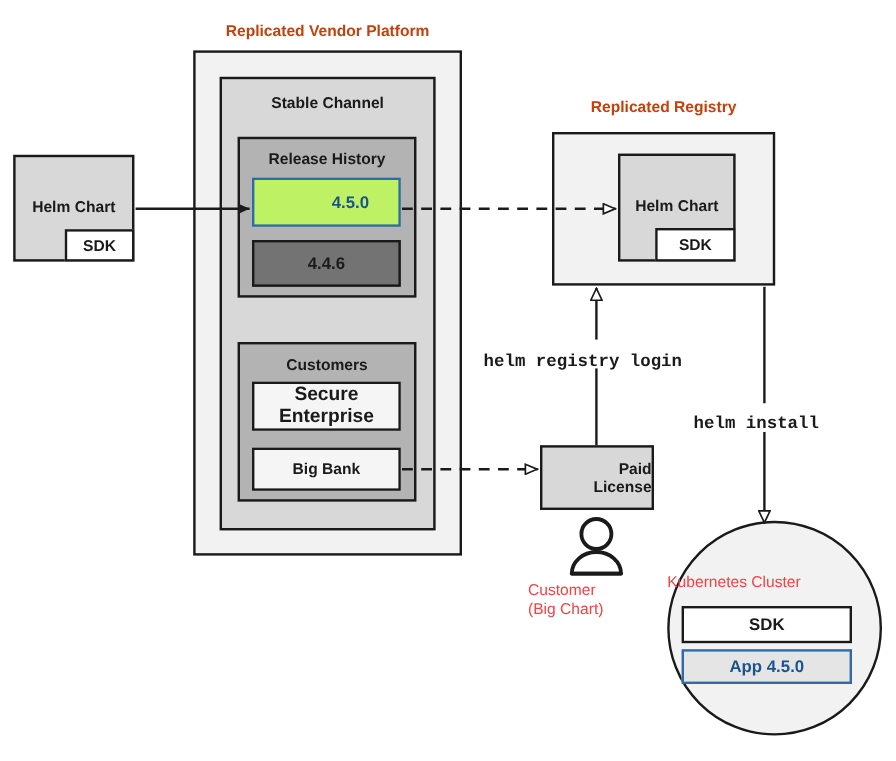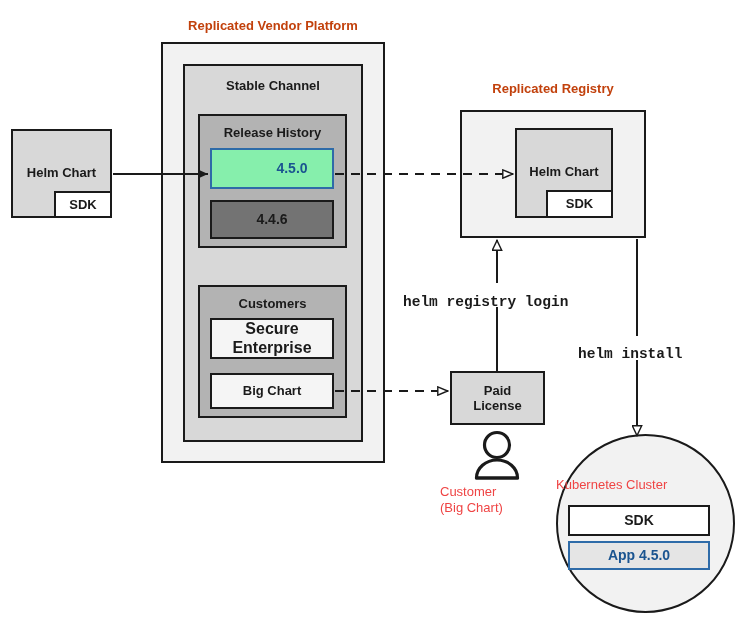--- a/index.html
+++ b/index.html
@@ -91,53 +91,53 @@
   <div class="box" style="left:161px; top:42px; width:224px; height:421px; background:#f2f2f2; display:block;"></div>
 
   <div class="box" style="left:183px; top:64px; width:180px; height:378px; background:#d8d8d8; display:block;">
     <span class="title-inside" style="top:12px; font-size:13px;">Stable Channel</span>
   </div>
 
   <div class="box" style="left:198px; top:114px; width:149px; height:134px; background:#b3b3b3; display:block;">
     <span class="title-inside" style="top:9px; font-size:13px;">Release History</span>
   </div>
 
-  <div class="box" style="left:210px; top:148px; width:124px; height:41px; background:#86efac; border-color:#2e6ba8; color:#1a5490; font-size:14px;padding-left:40px;">
+  <div class="box" style="left:210px; top:148px; width:124px; height:41px; background:#bef264; border-color:#2e6ba8; color:#1a5490; font-size:14px;padding-left:40px;">
     <span>4.5.0</span>
   </div>
 
   <div class="box" style="left:210px; top:200px; width:124px; height:39px; background:#737373; font-size:14px;">
     <span>4.4.6</span>
   </div>
 
   <div class="box" style="left:198px; top:285px; width:149px; height:133px; background:#b3b3b3; display:block;">
     <span class="title-inside" style="top:9px; font-size:13px;">Customers</span>
   </div>
 
   <div class="box" style="left:210px; top:318px; width:124px; height:41px; background:#f5f5f5; font-size:16px; flex-direction:column;">
     <span>Secure</span>
     <span>Enterprise</span>
   </div>
 
   <div class="box" style="left:210px; top:373px; width:124px; height:36px; background:#f5f5f5; font-size:13px;">
-    <span>Big Chart</span>
+    <span>Big Bank</span>
   </div>
 
   <div class="label-top" style="left:460px; top:81px; width:186px; font-size:13px;">Replicated Registry</div>
 
   <div class="box" style="left:460px; top:110px; width:186px; height:128px; background:#f2f2f2; display:block;"></div>
 
   <div class="box" style="left:515px; top:128px; width:98px; height:90px; background:#d8d8d8; font-size:13px;">
     <span style="position:absolute; left:0; right:0; top:34px; text-align:center;">Helm Chart</span>
   </div>
   <div class="box" style="left:546px; top:190px; width:67px; height:28px; background:#ffffff; font-size:13px;">
     <span>SDK</span>
   </div>
 
-  <div class="box" style="left:450px; top:371px; width:95px; height:54px; background:#d8d8d8; font-size:13px; flex-direction:column;">
+  <div class="box" style="left:450px; top:371px; width:95px; height:54px; background:#d8d8d8; font-size:13px; flex-direction:column;align-items:flex-end;">
     <span>Paid</span>
     <span>License</span>
   </div>
 
   <div class="plain-text" style="left:440px; top:484px; width:115px; font-size:13px;">
     <div>Customer</div>
     <div>(Big Chart)</div>
   </div>
 
   <div class="mono" style="left:403px; top:294px; font-size:14.5px;">helm registry login</div>

